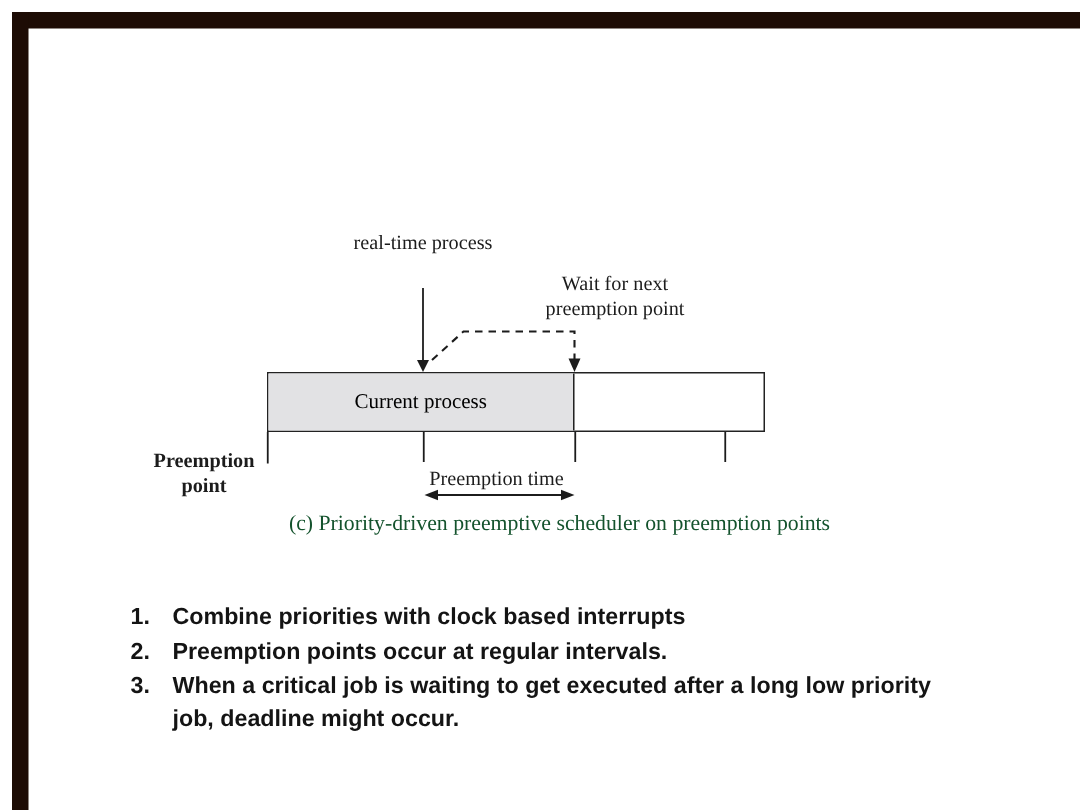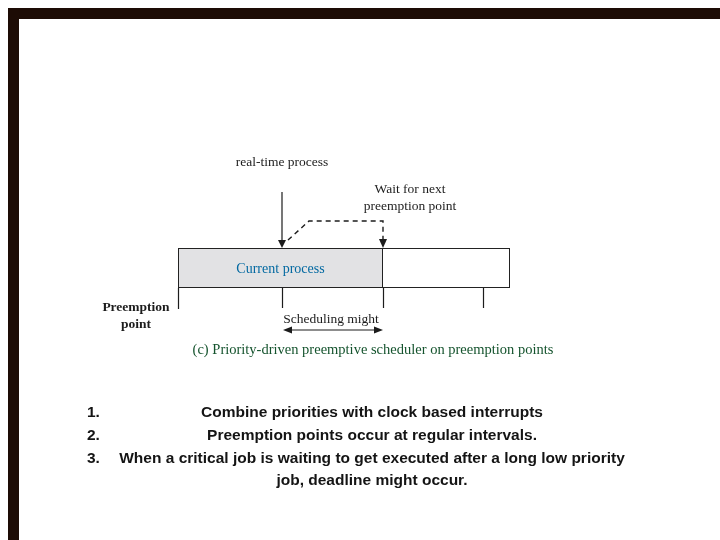--- a/index.html
+++ b/index.html
@@ -15,35 +15,35 @@
     position:absolute;text-align:center;color:#1c1c1c;
     font-size:13.5px;line-height:16.5px;white-space:nowrap;
   }
   .svg-overlay{position:absolute;left:0;top:0;width:720px;height:540px;pointer-events:none;}
 
   .bar{
     position:absolute;left:178px;top:248px;width:332px;height:40px;
     display:flex;border:1px solid #222;box-sizing:border-box;
   }
   .bar .seg{display:flex;align-items:center;justify-content:center;
-    color:#0369a1;font-size:14px;line-height:15px;text-align:center;}
+    color:#000000;font-size:14px;line-height:15px;text-align:center;}
   .seg-gray{width:204px;background:#e2e2e4;border-right:1px solid #222;box-sizing:border-box;}
   .seg-blue{flex:1;background:#d9ecf8;}
 
   .caption{
     position:absolute;left:190px;top:341px;width:366px;text-align:center;
     color:#14532d;font-size:14.5px;white-space:nowrap;
   }
 
   .numlist{position:absolute;left:87px;top:401px;width:542px;
     font-family:"Liberation Sans", sans-serif;font-size:15.5px;
     font-weight:600;color:#141414;}
   .numlist .item{display:flex;line-height:22.8px;}
   .numlist .num{width:28px;flex:0 0 28px;}
-  .numlist .txt{flex:1;max-width:514px;text-align:center;}
+  .numlist .txt{flex:1;max-width:514px;}
 </style>
 </head>
 <body>
 
 <div class="frame-top"></div>
 <div class="frame-left"></div>
 
 <div class="dlabel" style="left:217px;top:154px;width:130px;">
   <div>real-time process</div>
 </div>
@@ -83,21 +83,21 @@
   <div class="seg seg-gray">
     <span>Current process</span>
   </div>
 </div>
 
 <div class="dlabel" style="left:96px;top:299px;width:80px;font-weight:bold;">
   <div>Preemption</div>
   <div>point</div>
 </div>
 
-<div class="dlabel" style="left:281px;top:311px;width:100px;">Scheduling might</div>
+<div class="dlabel" style="left:281px;top:311px;width:100px;">Preemption time</div>
 
 <div class="caption">(c) Priority-driven preemptive scheduler on preemption points</div>
 
 <div class="numlist">
   <div class="item">
     <span class="num">1.</span>
     <span class="txt">Combine priorities with clock based interrupts</span>
   </div>
   <div class="item">
     <span class="num">2.</span>

